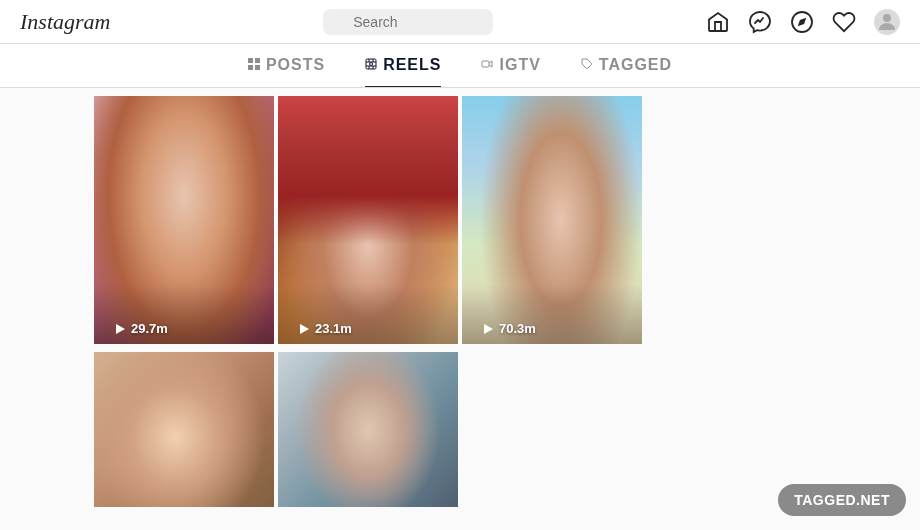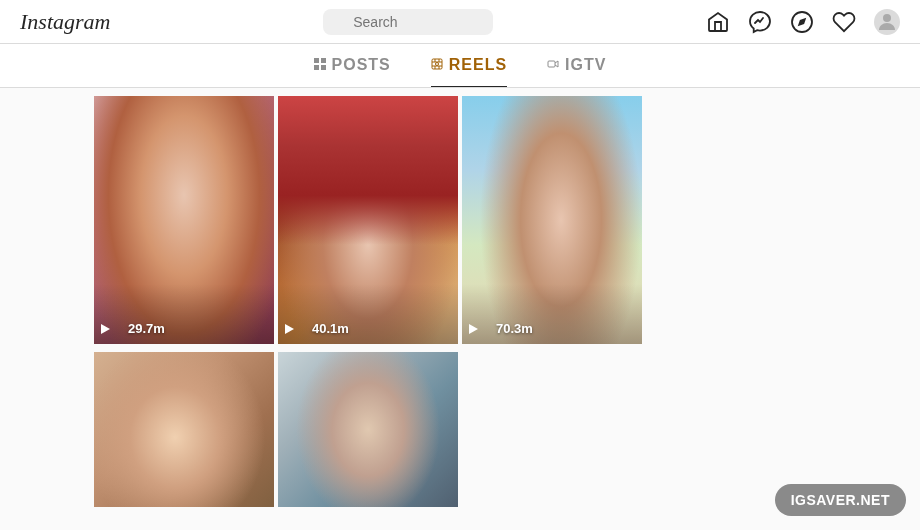--- a/index.html
+++ b/index.html
@@ -90,21 +90,21 @@
       font-size: 16px;
       font-weight: 600;
       color: #8e8e8e;
       letter-spacing: 1px;
       text-transform: uppercase;
       padding-bottom: 12px;
       cursor: pointer;
       border-bottom: 1px solid transparent;
     }
     .tab.active {
-      color: #a16207;
+      color: #0f172a;
       border-bottom: 1px solid #262626;
     }
     .tab-icon {
       font-size: 14px;
     }
 
     
     .grid-container {
       padding: 4px 94px;
       display: grid;
@@ -232,24 +232,24 @@
     .img-6::before {
       content: '';
       position: absolute;
       inset: 0;
       background: radial-gradient(ellipse 40% 60% at 50% 50%, #e0c8b0 0%, #c0a090 50%, transparent 100%);
     }
 
     .play-overlay {
       position: absolute;
       bottom: 8px;
-      left: 7px;
-      display: flex;
-      align-items: center;
-      gap: 18px;
+      left: 22px;
+      display: flex;
+      align-items: center;
+      gap: 6px;
       color: #fff;
       font-size: 13px;
       font-weight: 600;
       text-shadow: 0 1px 3px rgba(0,0,0,0.5);
     }
     .play-triangle {
       width: 0;
       height: 0;
       border-top: 5px solid transparent;
       border-bottom: 5px solid transparent;
@@ -361,37 +361,46 @@
   </div>
   <div class="tab">
     <span class="tab-icon">
       <svg width="12" height="12" viewBox="0 0 24 24" fill="none" stroke="currentColor" stroke-width="2">
         <rect x="2" y="6" width="14" height="12" rx="2"></rect>
         <path d="M16 10l6-4v12l-6-4"></path>
       </svg>
     </span>
     <span>IGTV</span>
   </div>
+  <div class="tab">
+    <span class="tab-icon">
+      <svg width="12" height="12" viewBox="0 0 24 24" fill="none" stroke="currentColor" stroke-width="2">
+        <path d="M20.59 13.41l-7.17 7.17a2 2 0 01-2.83 0L2 12V2h10l8.59 8.59a2 2 0 010 2.82z"></path>
+        <line x1="7" y1="7" x2="7.01" y2="7"></line>
+      </svg>
+    </span>
+    <span>TAGGED</span>
+  </div>
 </div>
 
 <div class="grid-container">
 
   <div class="grid-item">
     <div class="img-1"></div>
     <div class="play-overlay">
       <span class="play-triangle"></span>
       <span>29.7m</span>
     </div>
   </div>
 
   <div class="grid-item">
     <div class="img-2"></div>
     <div class="play-overlay">
       <span class="play-triangle"></span>
-      <span>40.1m</span>
+      <span>23.1m</span>
     </div>
   </div>
 
 
   <div class="grid-item">
     <div class="img-4"></div>
     <div class="play-overlay">
       <span class="play-triangle"></span>
       <span>70.3m</span>
     </div>
@@ -407,13 +416,13 @@
 
   <div class="grid-item" style="height:155px;">
     <div class="img-6" style="height:100%;"></div>
   </div>
 
   <div style="height:155px;"></div>
   <div style="height:155px;"></div>
 
 </div>
 
-<div class="watermark">IGSAVER.NET</div>
+<div class="watermark">TAGGED.NET</div>
 
 </body></html>

